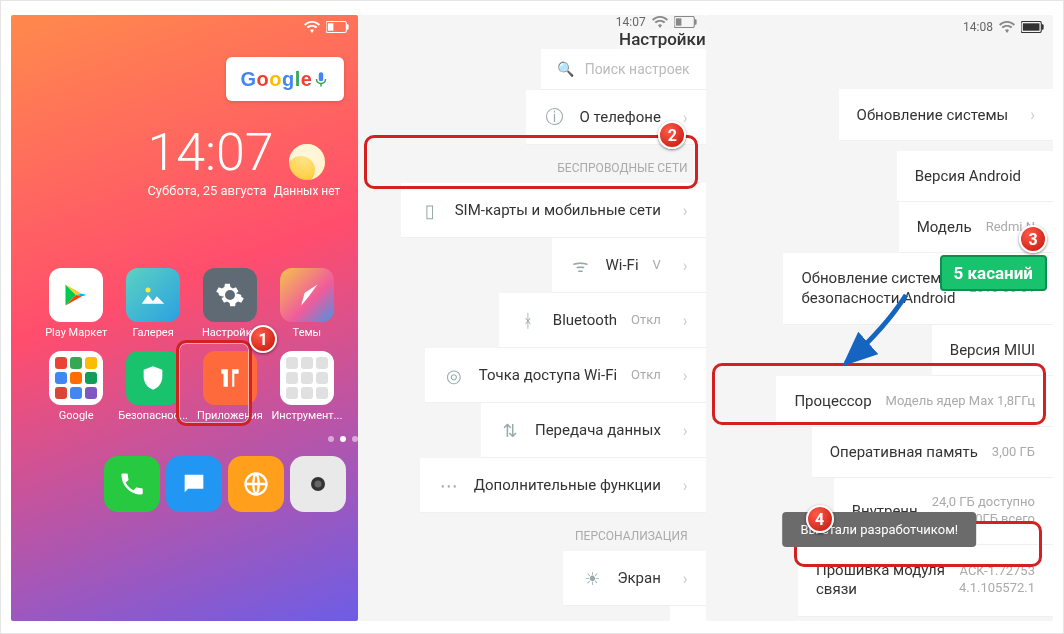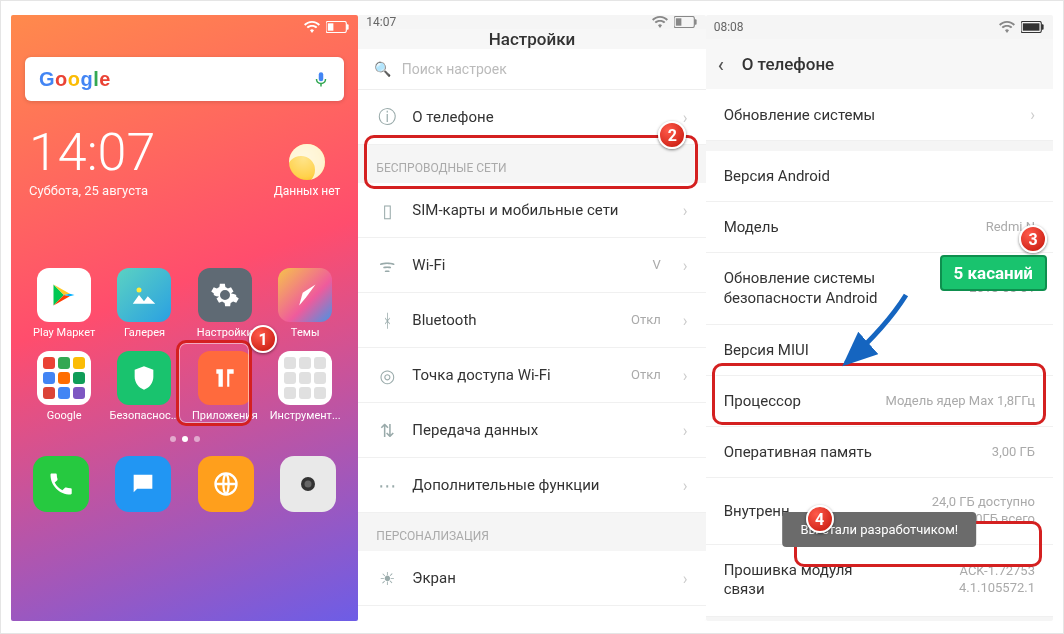--- a/index.html
+++ b/index.html
@@ -1,18 +1,18 @@
 <!DOCTYPE html>
 <html><head>
 <meta charset="utf-8">
 <style>
   * { box-sizing: border-box; margin: 0; padding: 0; }
   body { font-family: -apple-system, Roboto, Arial, sans-serif; background: #fff; width: 1064px; height: 634px; overflow: hidden; }
   .container { display: flex; gap: 0; width: 1064px; height: 634px; padding: 14px 10px; background: #fff; border: 1px solid #e5e5e5; }
-  .phone { position: relative; flex: 1; height: 606px; background: #fff; border-radius: 2px; overflow: hidden; display: flex; flex-direction: column; }
+  .phone { position: relative; flex: 1; height: 606px; background: #fff; border-radius: 2px; overflow: hidden; display: flex; flex-direction: column; align-items: flex-end; }
   .phone + .phone { margin-left: 0; }
 
   
   .statusbar { height: 24px; display:flex; align-items:center; justify-content:flex-end; padding: 0 8px; gap:6px; font-size:12px; }
   .statusbar .time-left { margin-right:auto; color:#666; font-size:12px; }
   .home .statusbar { color:#fff; }
 
   
   .home { background: linear-gradient(160deg, #ff8a4c 0%, #ff4d6d 45%, #6d5de6 100%); color:#fff; }
   .searchbar { margin: 18px 14px 0; background:#fff; border-radius:6px; height:44px; display:flex; align-items:center; padding:0 14px; color:#4285f4; font-size:20px; font-weight:500; letter-spacing:.5px; box-shadow:0 1px 4px rgba(0,0,0,.15);}
@@ -321,21 +321,21 @@
         <span class="chev">›</span>
       </div>
     <div class="row"></div>
 
     <div class="hl" style="left:6px; top:120px; width:334px; height:54px;"></div>
     <div class="badge" style="left:300px; top:106px;">2</div>
   </div>
 
   <div class="phone pane">
     <div class="statusbar">
-      <span class="time-left">08:08</span>
+      <span class="time-left">14:08</span>
       <span>
           <svg width="16" height="12" viewBox="0 0 24 18">
             <path fill="#888" d="M12 18l-3-4c1-1 2-1.5 3-1.5s2 .5 3 1.5zM4 9c2-2 5-3 8-3s6 1 8 3l-2 2c-1.5-1.5-3.8-2.4-6-2.4s-4.5.9-6 2.4zM0 5C3 2 7 0 12 0s9 2 12 5l-2 2C19 4 15.7 2.6 12 2.6S5 4 2 7z"></path>
           </svg>
         </span>
       <span>
           <svg width="24" height="12" viewBox="0 0 26 12">
             <rect x="0" y="0" width="22" height="12" rx="2" fill="none" stroke="#333" stroke-width="1.2"></rect>
             <rect x="22" y="3" width="2.5" height="6" rx="1" fill="#333"></rect>
             <rect x="2" y="2" width="18" height="8" fill="#333"></rect>

